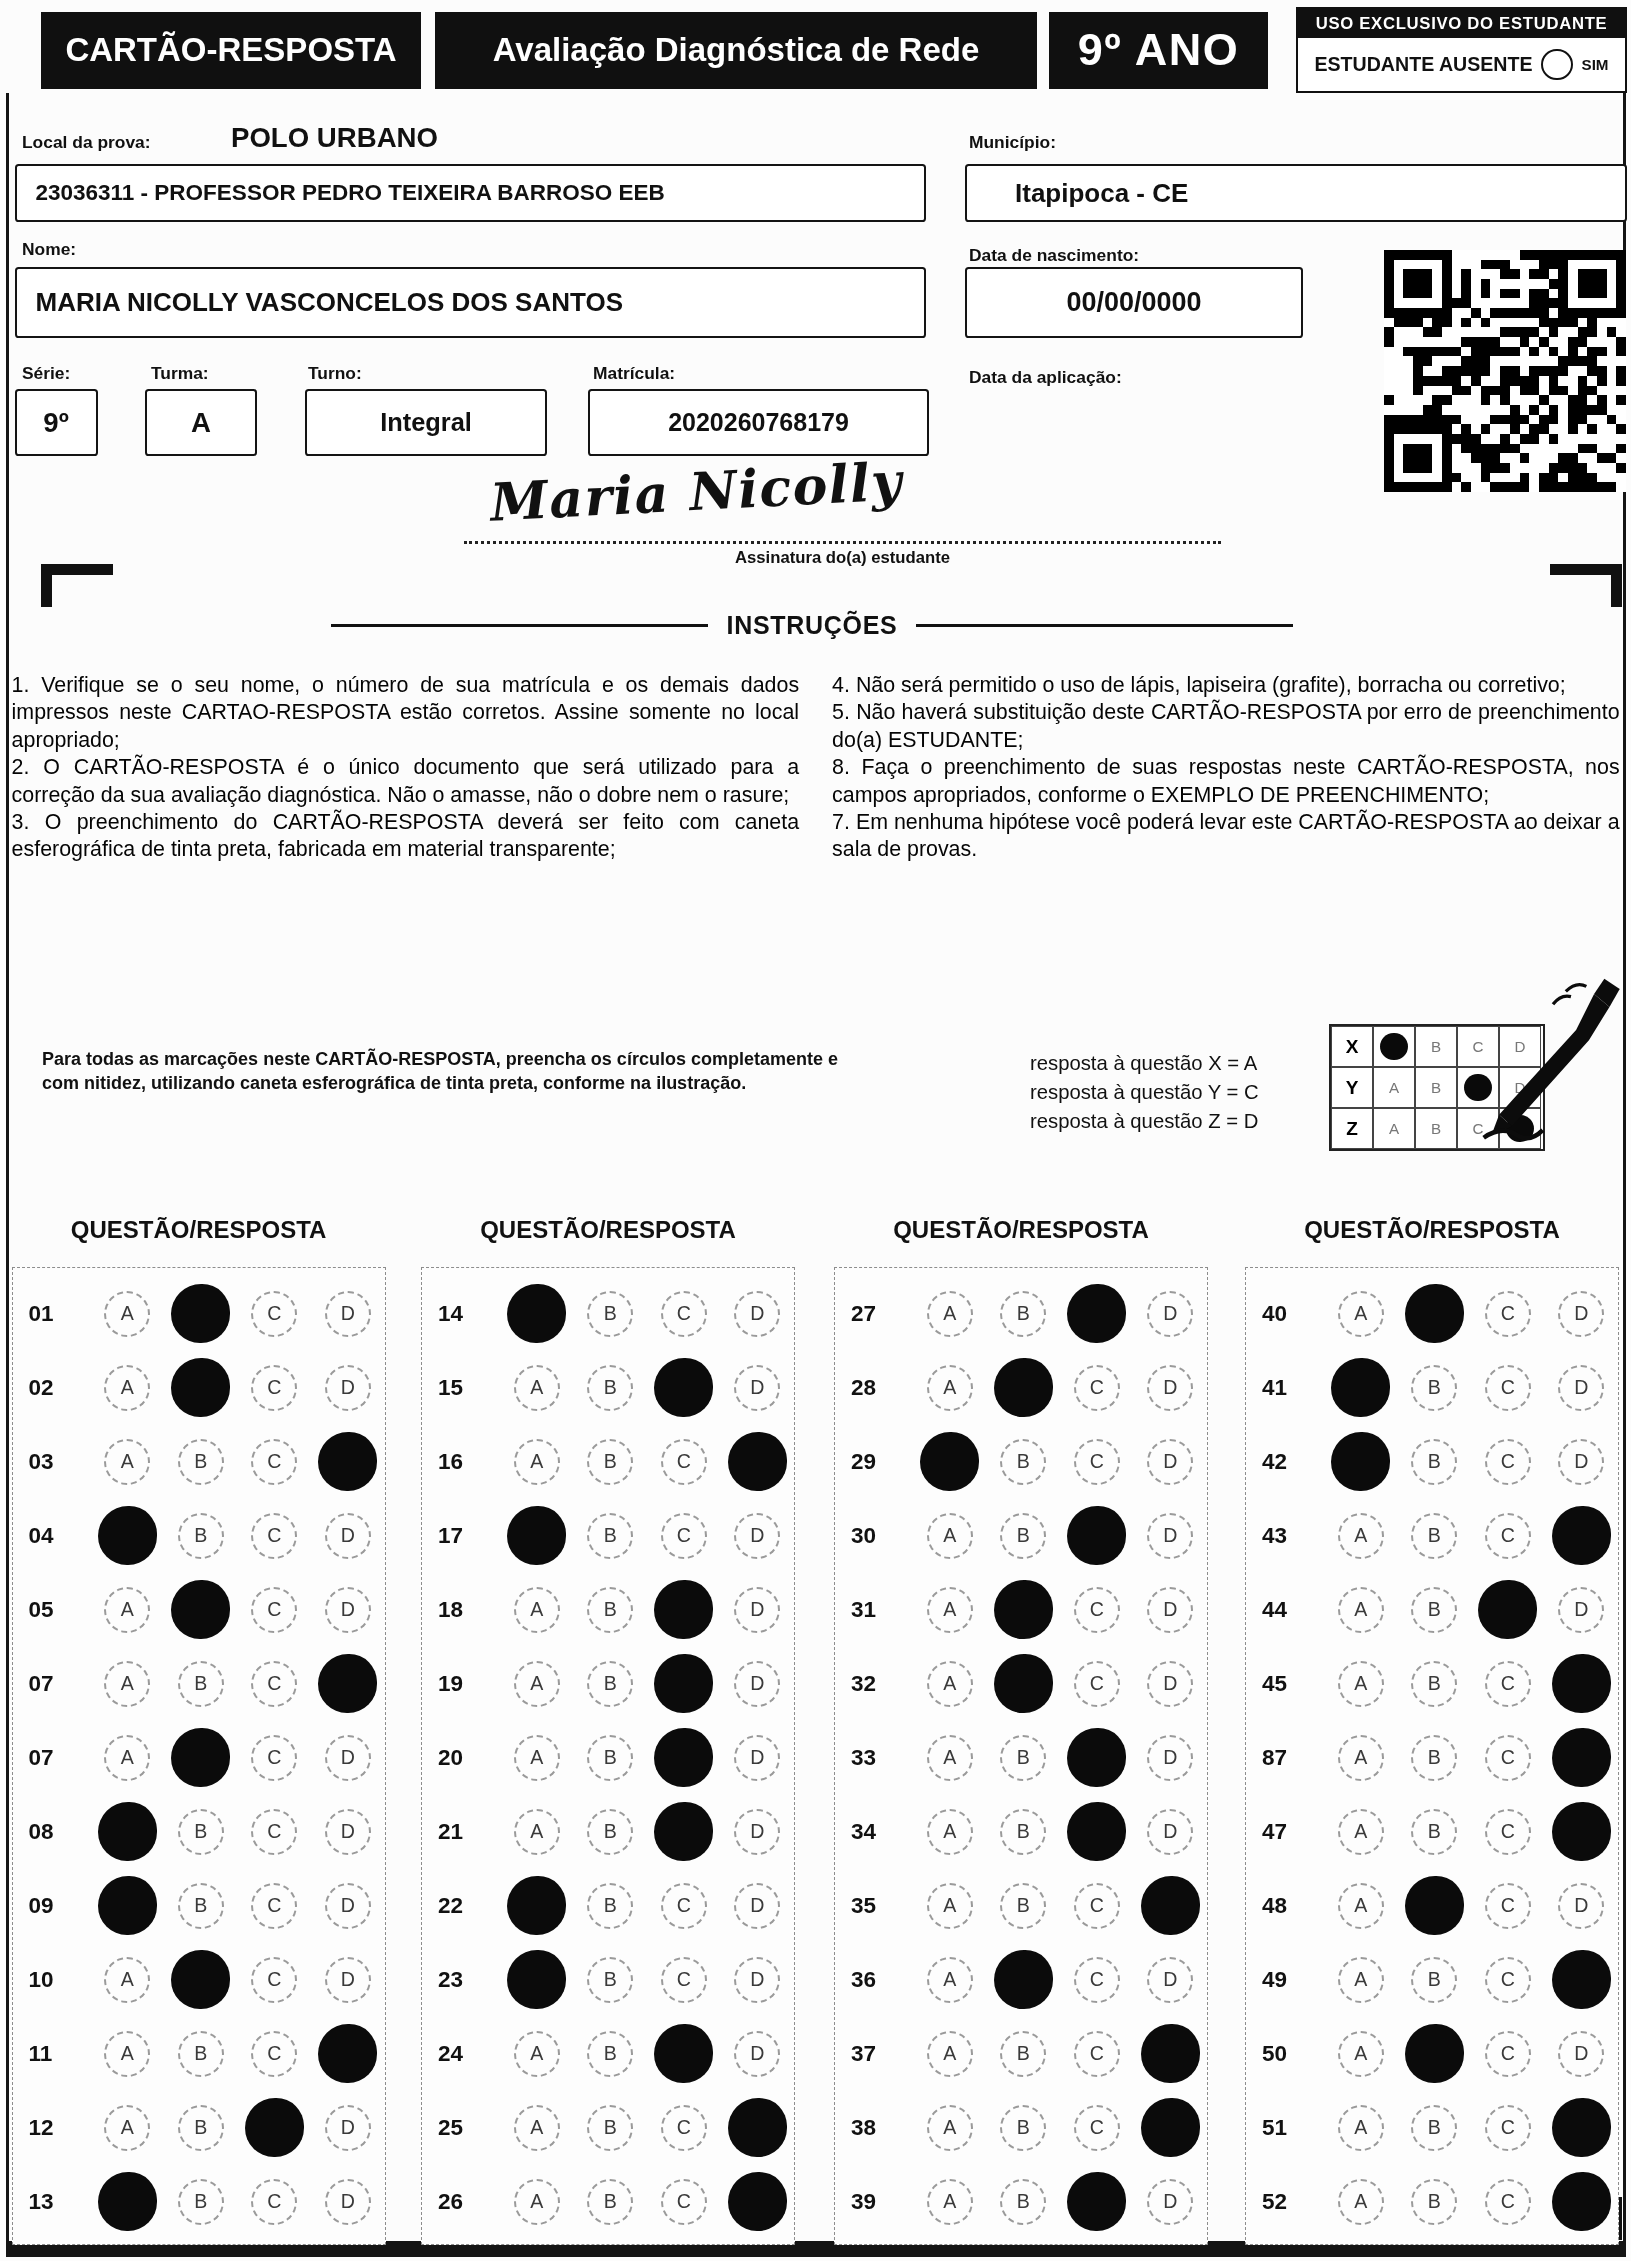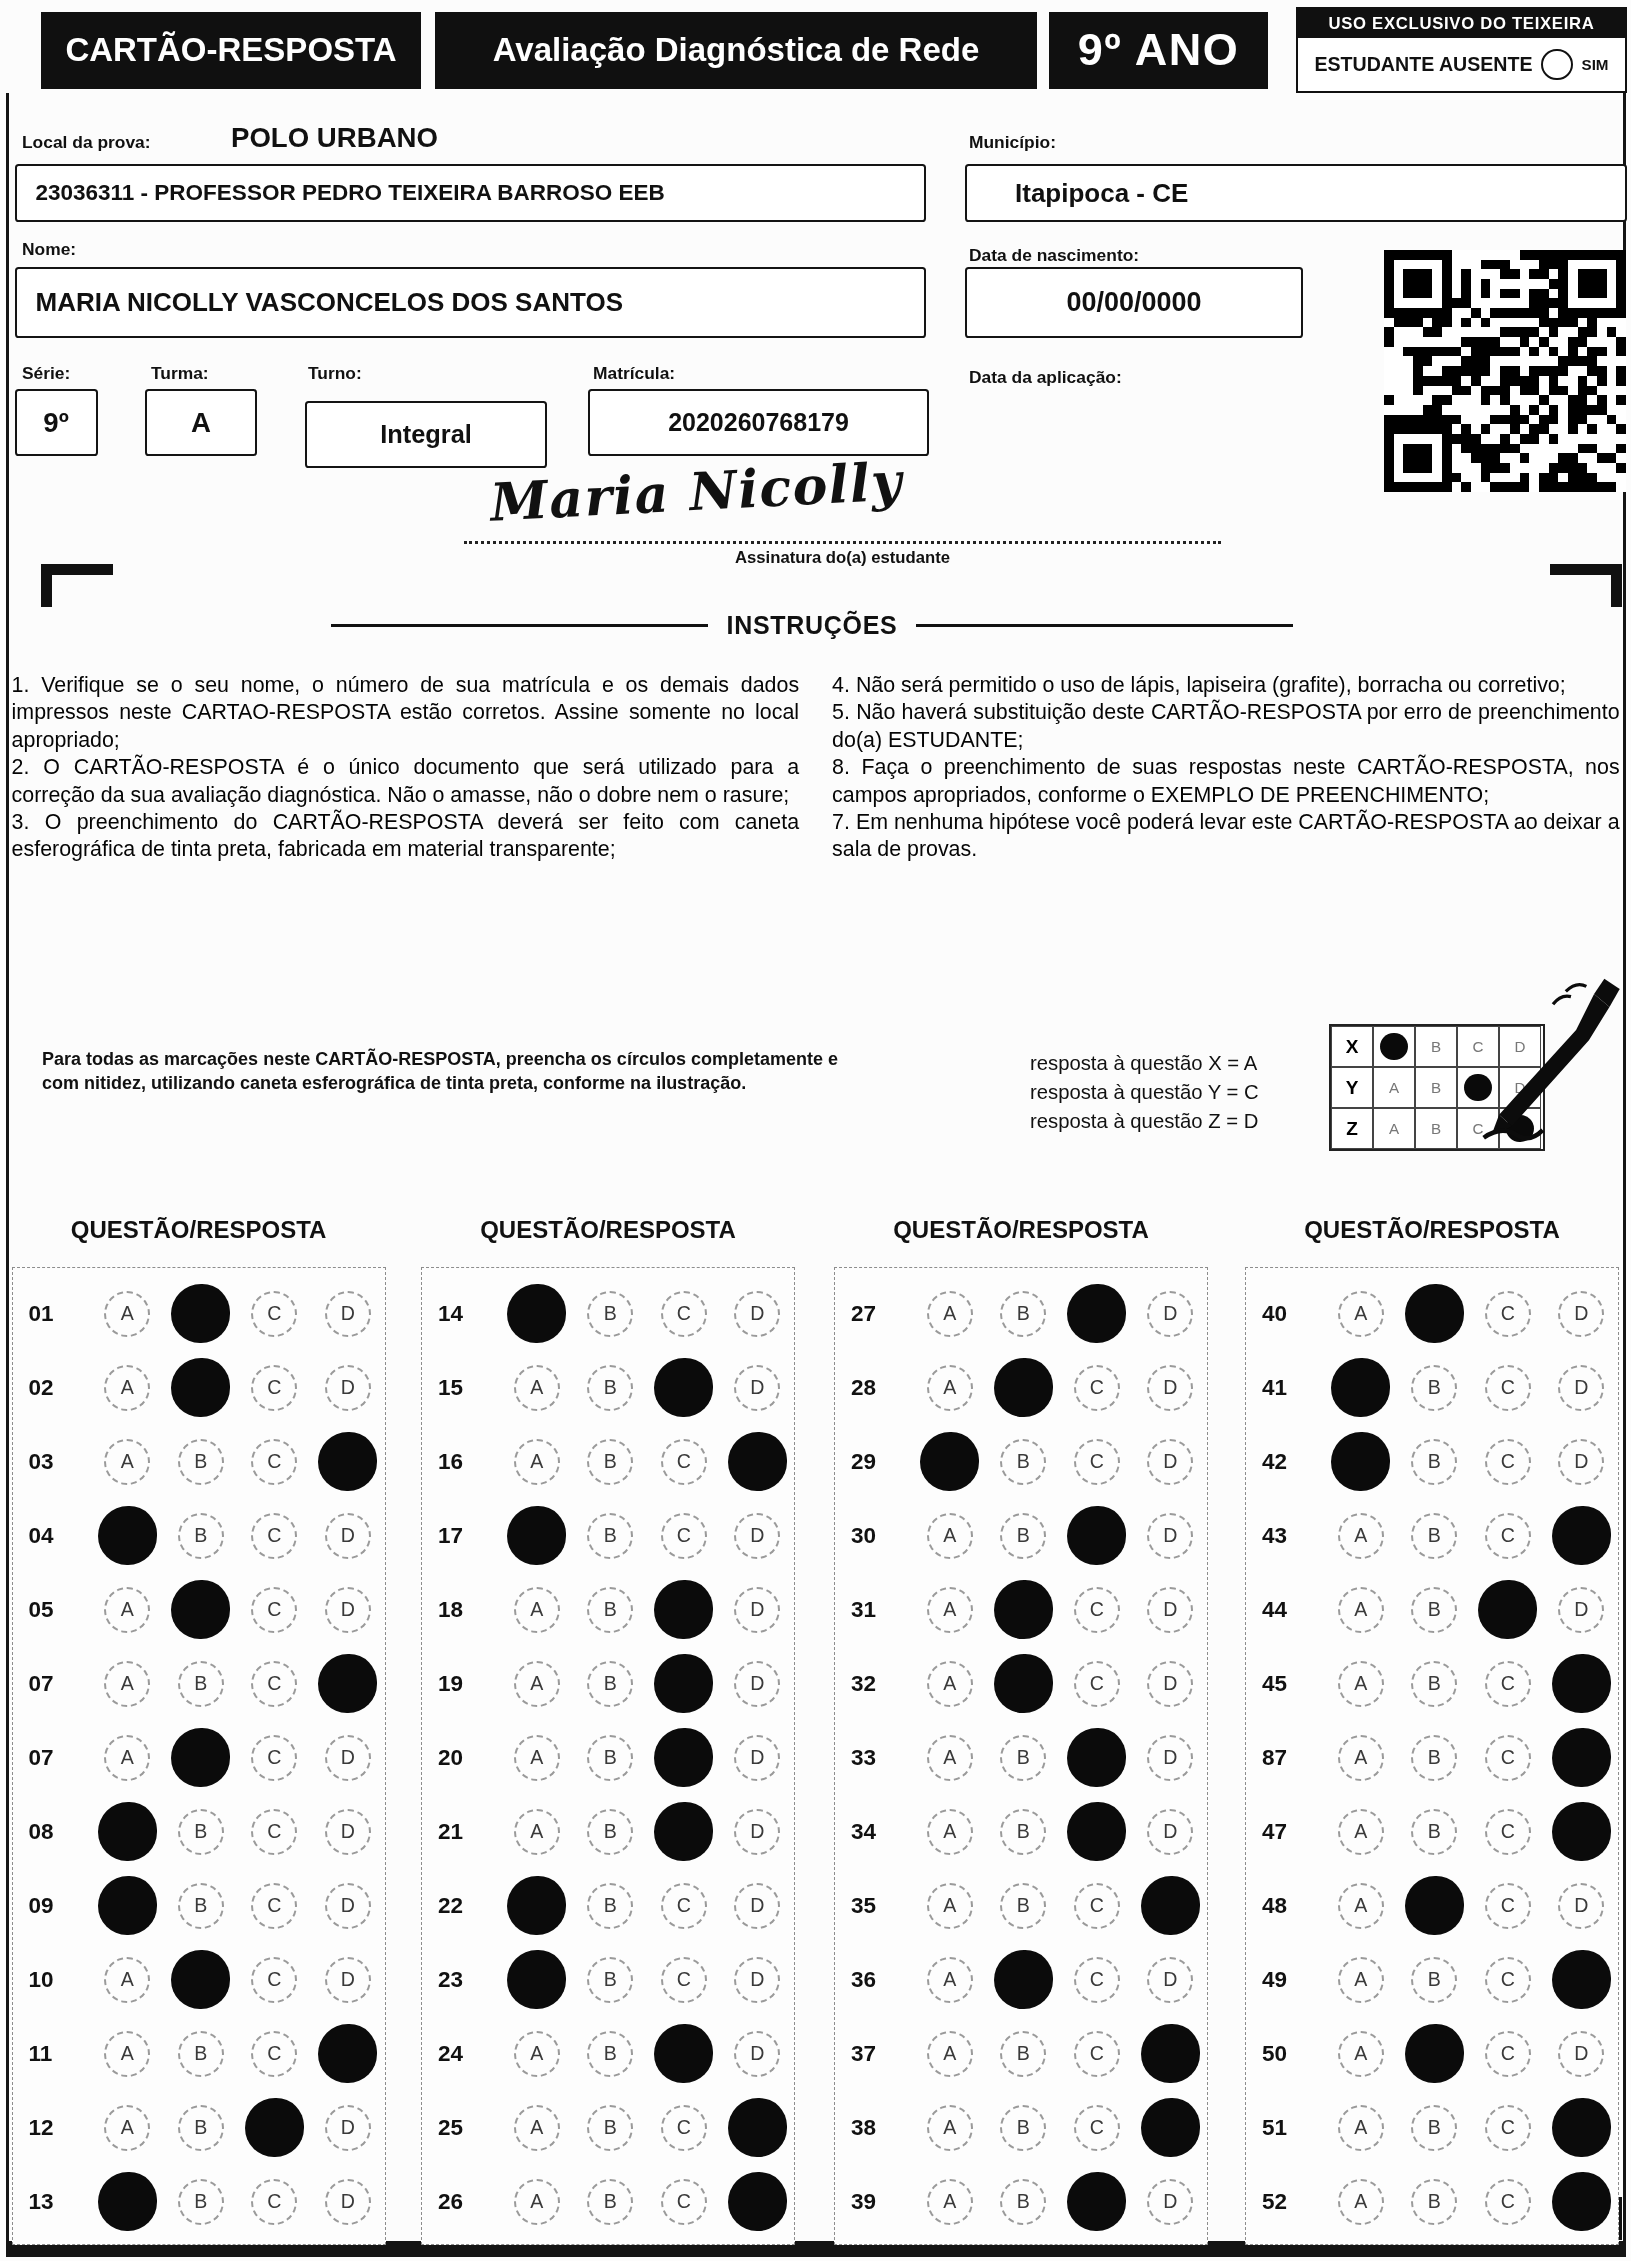--- a/index.html
+++ b/index.html
@@ -40,21 +40,21 @@
   .f-nasc-lbl { left:969px; top:245px; }
   .f-nome { left:14.5px;   top:267px; width:911px; height:71px; padding-left:19px; font-size:26px; }
   .f-nasc { left:965px; top:267px; width:338px;  height:71px; justify-content:center; font-size:27px; }
   .f-serie-lbl { left:22px;  top:363px; }
   .f-turma-lbl { left:151px; top:363px; }
   .f-turno-lbl { left:308px; top:363px; }
   .f-matr-lbl  { left:593px; top:363px; }
   .f-apl-lbl   { left:969px; top:367px; }
   .f-serie { left:14.5px;  top:389px; width:83px; height:67px; justify-content:center; font-size:27.6px; }
   .f-turma { left:145px; top:389px; width:112px; height:67px; justify-content:center; font-size:27.6px; }
-  .f-turno { left:305px; top:389px; width:242px; height:67px; justify-content:center; font-size:25.4px;margin-top:12px; }
+  .f-turno { left:305px; top:389px; width:242px; height:67px; justify-content:center; font-size:25.4px; }
   .f-matr  { left:588px; top:389px; width:341px; height:67px; justify-content:center; font-size:25px; }
   .f-apl   { left:965px; top:386px; width:338px; height:71px; padding-left:20.3px; }
   .handwrite { font-family:"DejaVu Serif", serif; font-style:italic; font-weight:bold; }
   .f-apl .handwrite { font-size:39px; transform:rotate(-1deg); letter-spacing:2.2px; }
 
   .qr { position:absolute; left:1384px; top:250px; width:242px; height:242px; background:#fff; }
   .qr i { position:absolute; width:4%; height:4%; background:#000; }
 
   
   .sig-line { position:absolute; left:464px; top:479px; width:757px; height:62px;
@@ -116,21 +116,21 @@
 <div class="sheet">
 
   <div class="frame-left"></div>
   <div class="frame-right"></div>
   <div class="bottom-bar"></div>
 
   <div class="hbox hbox2">Avaliação Diagnóstica de Rede</div>
   <div class="hbox hbox1">CARTÃO-RESPOSTA</div>
   <div class="hbox hbox3">9º ANO</div>
   <div class="applicator">
-    <div class="app-strip">USO EXCLUSIVO DO TEIXEIRA</div>
+    <div class="app-strip">USO EXCLUSIVO DO ESTUDANTE</div>
     <div class="app-row">
       <span>ESTUDANTE AUSENTE</span>
       <span class="abs-circle"></span>
       <span class="sim">SIM</span>
     </div>
   </div>
 
   <div class="lbl f-local-lbl">Local da prova:</div>
   <div class="f-local-val">POLO URBANO</div>
   <div class="lbl f-mun-lbl">Município:</div>

